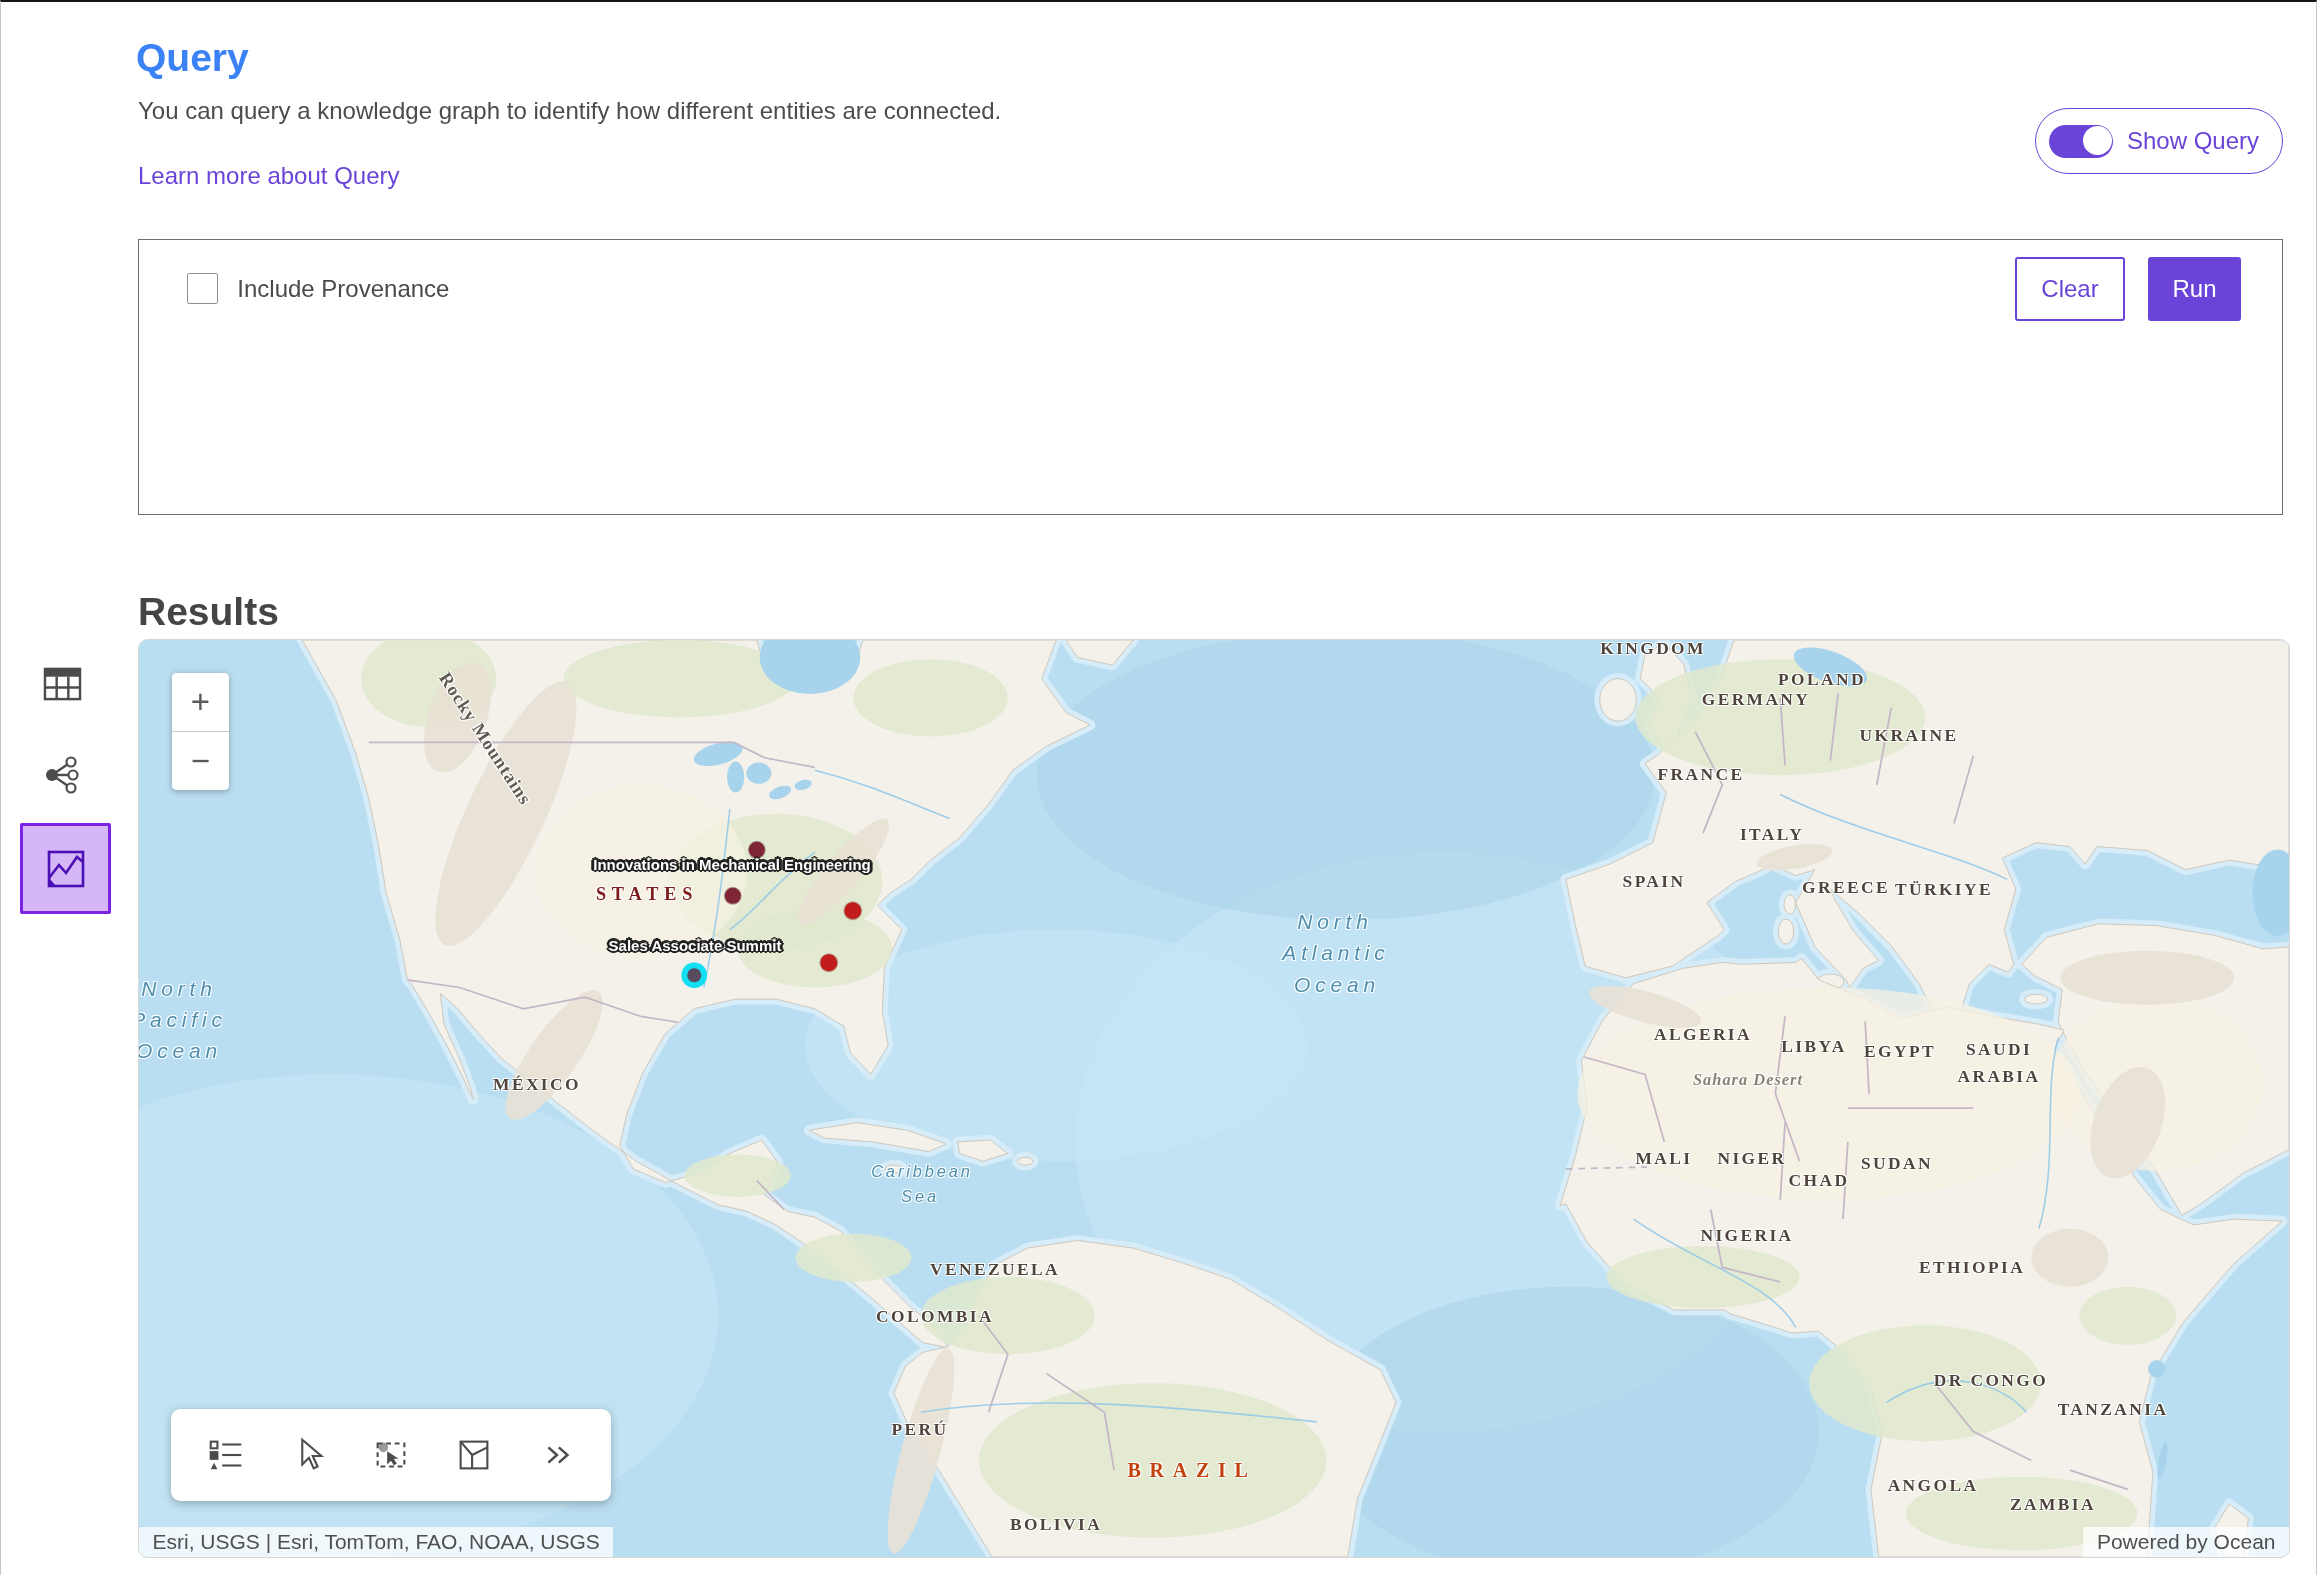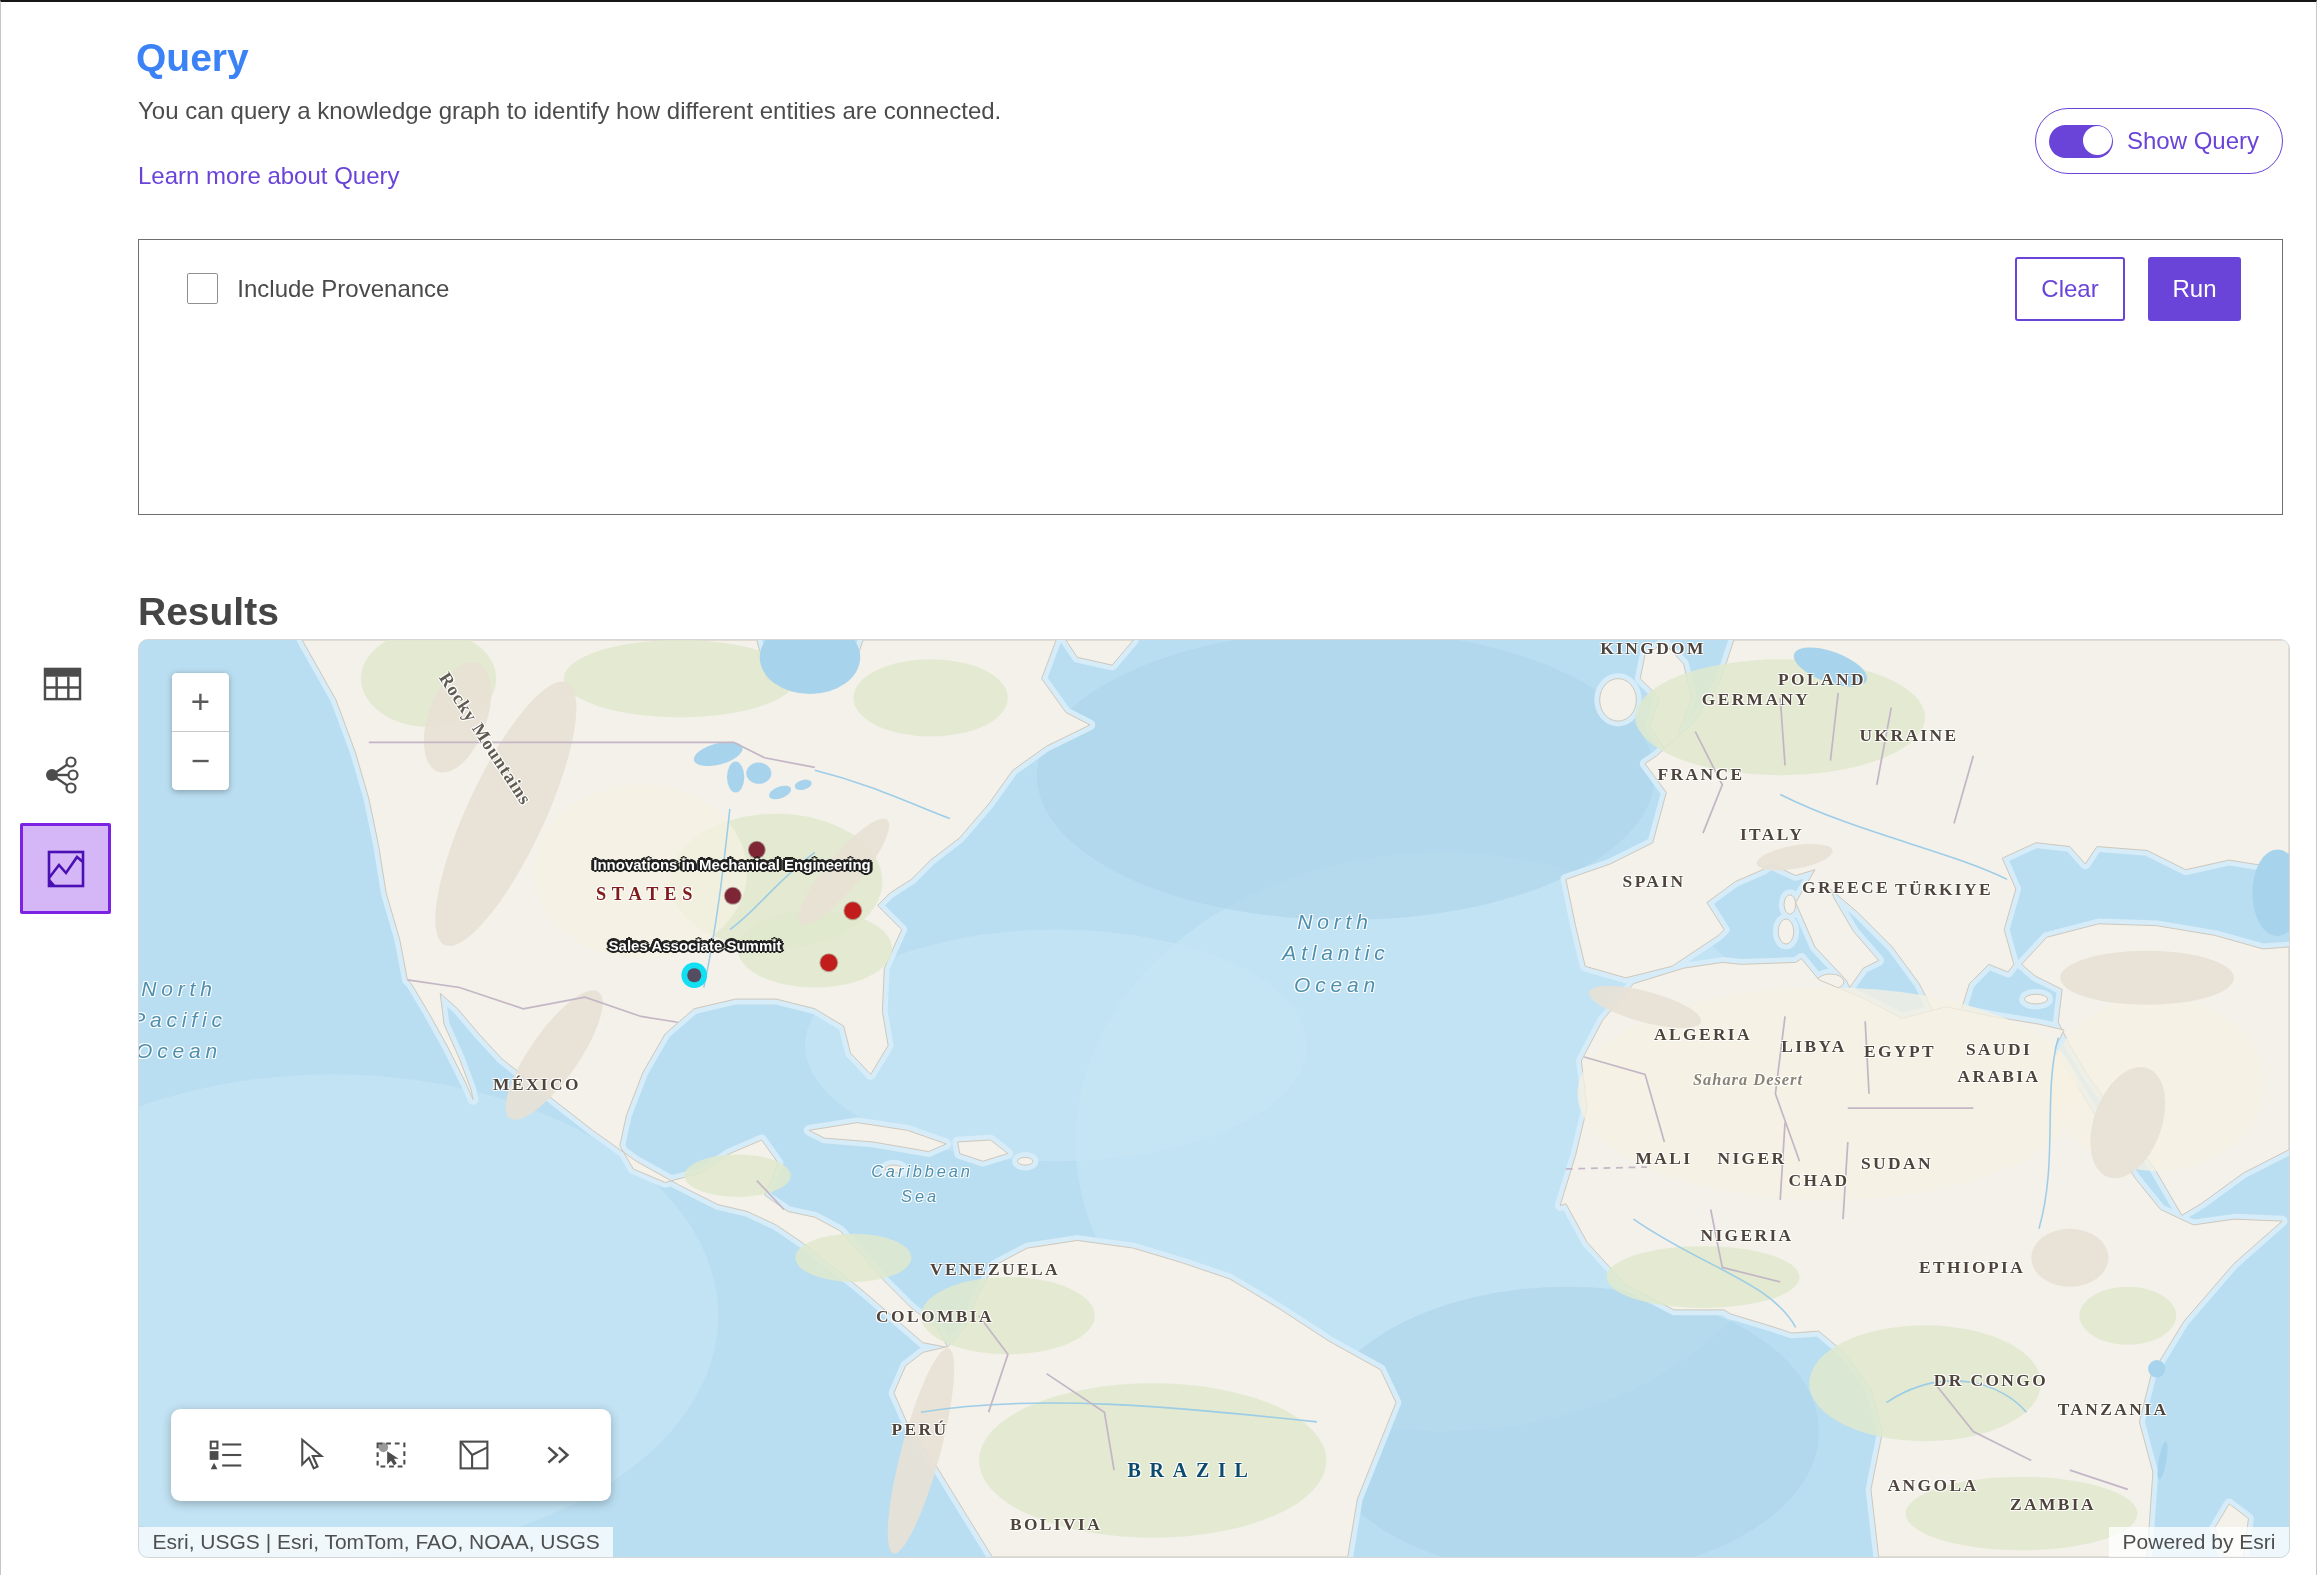--- a/index.html
+++ b/index.html
@@ -41,21 +41,21 @@
   .view-table{left:42px;top:664px;}
   .view-link{left:39px;top:751px;}
   .view-map{left:19.3px;top:821px;width:91px;height:91px;background:#d5b6f6;border:3.9px solid #7c22e2;border-radius:1.9px;display:flex;align-items:center;justify-content:center;box-sizing:border-box;}
   
   .map-container{left:137px;top:637px;width:2150px;height:917px;border-radius:9.7px;overflow:hidden;background:#badef1;border:1px solid #d6d6d6;box-sizing:content-box;}
   .map-canvas{position:absolute;inset:0;}
   .layer{position:absolute;inset:0;pointer-events:none;}
   .ml{position:absolute;transform:translate(-50%,-50%);white-space:nowrap;font-family:"Liberation Serif","DejaVu Serif",serif;
     text-shadow:1px 1px 0 rgba(255,255,255,.95),-1px -1px 0 rgba(255,255,255,.95),1px -1px 0 rgba(255,255,255,.95),-1px 1px 0 rgba(255,255,255,.95);}
   .ml-country{font-size:17.4px;letter-spacing:2.4px;font-weight:600;color:#4f443c;}
-  .ml-country-big{font-size:20px;letter-spacing:8.7px;font-weight:600;color:#0c4a6e;}
+  .ml-country-big{font-size:20px;letter-spacing:8.7px;font-weight:600;color:#c2410c;}
   .ml-states{font-size:18.3px;letter-spacing:5.8px;font-weight:600;color:#7f1d1d;}
   .ml-ocean{font-family:"Liberation Sans",sans-serif;font-style:italic;font-size:21px;letter-spacing:4.8px;color:#4e8fae;font-weight:500;}
   .ml-sea{font-family:"Liberation Sans",sans-serif;font-style:italic;font-size:16.4px;letter-spacing:2.9px;color:#4e8fae;}
   .ml-desert{font-style:italic;font-size:16.4px;letter-spacing:1px;color:#8a8274;font-weight:600;}
   .ml-mountain{font-size:18.3px;letter-spacing:1px;color:#615c52;font-weight:600;}
   .pt{position:absolute;border-radius:50%;transform:translate(-50%,-50%);cursor:pointer;pointer-events:auto;}
   .pt-event-maroon{width:16.4px;height:16.4px;background:#7e2635;box-shadow:0 0 0 1px rgba(60,10,20,.35);}
   .pt-event-red{width:17.4px;height:17.4px;background:#c11d1d;box-shadow:0 0 0 1px rgba(90,10,10,.3);}
   .pt-selected{width:13.5px;height:13.5px;background:#564c60;box-shadow:0 0 0 5.8px #12dff2;}
   .entity{position:absolute;transform:translate(-50%,-50%);white-space:nowrap;font-weight:700;font-size:15px;color:#fff;
@@ -345,15 +345,15 @@
       </svg>
     </button>
     <button class="tool-btn">
       <svg class="icon" width="42" height="42" viewBox="0 0 44 44" fill="none" stroke="#4c4c4c" stroke-width="2.6">
         <path d="M14,14 L23,22 L14,30 M25,14 L34,22 L25,30"></path>
       </svg>
     </button>
   </div>
 
   <div class="abs attr attr-left" style="z-index:6">Esri, USGS | Esri, TomTom, FAO, NOAA, USGS</div>
-  <div class="abs attr attr-right" style="z-index:6">Powered by Esri</div>
+  <div class="abs attr attr-right" style="z-index:6">Powered by Ocean</div>
 </div>
 
 
 </body></html>

